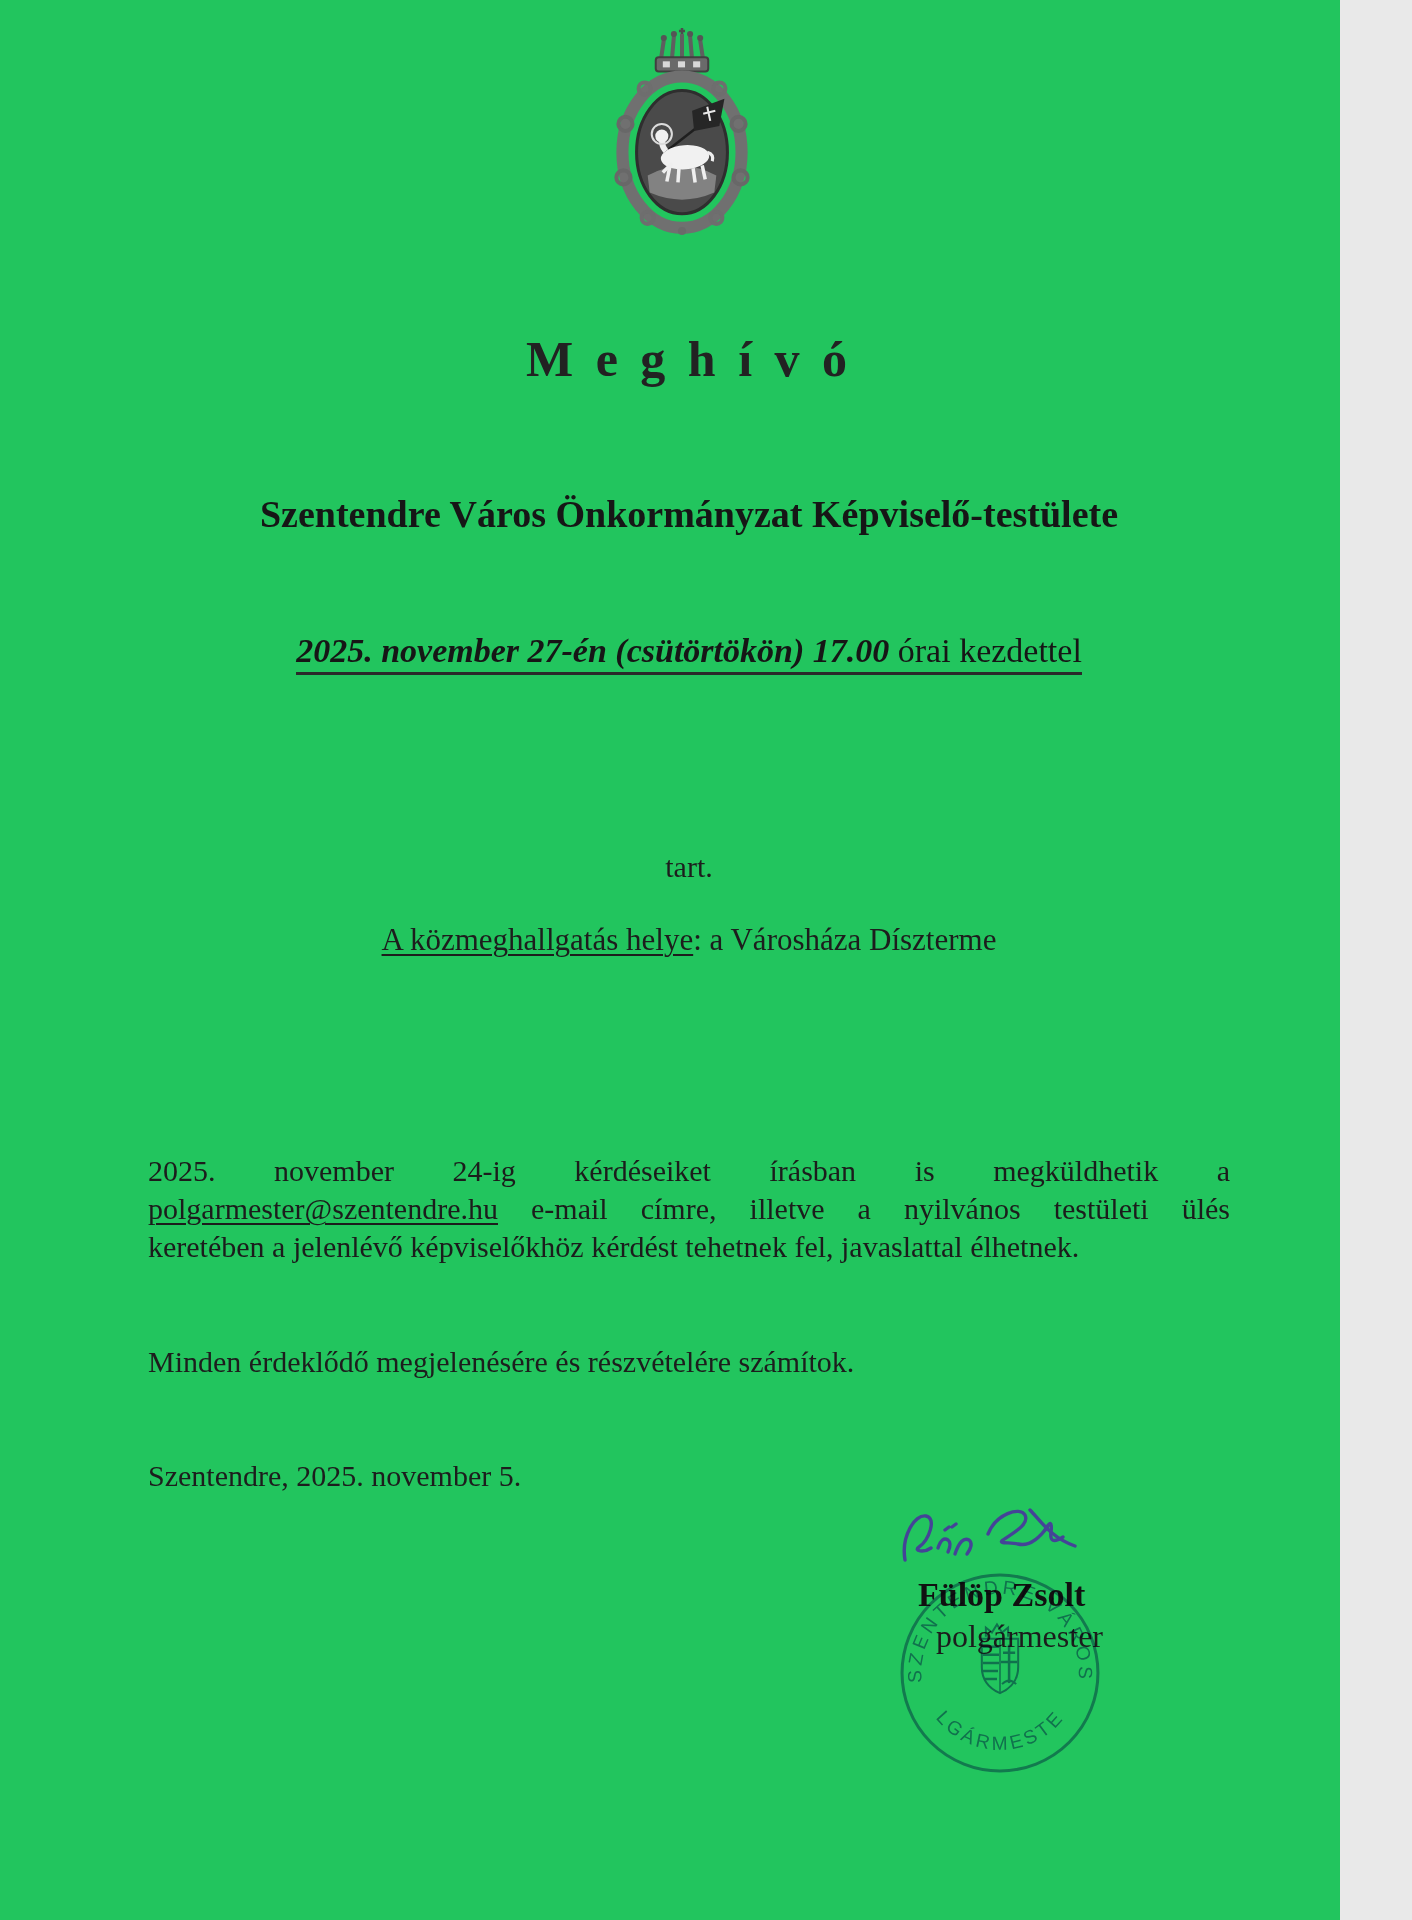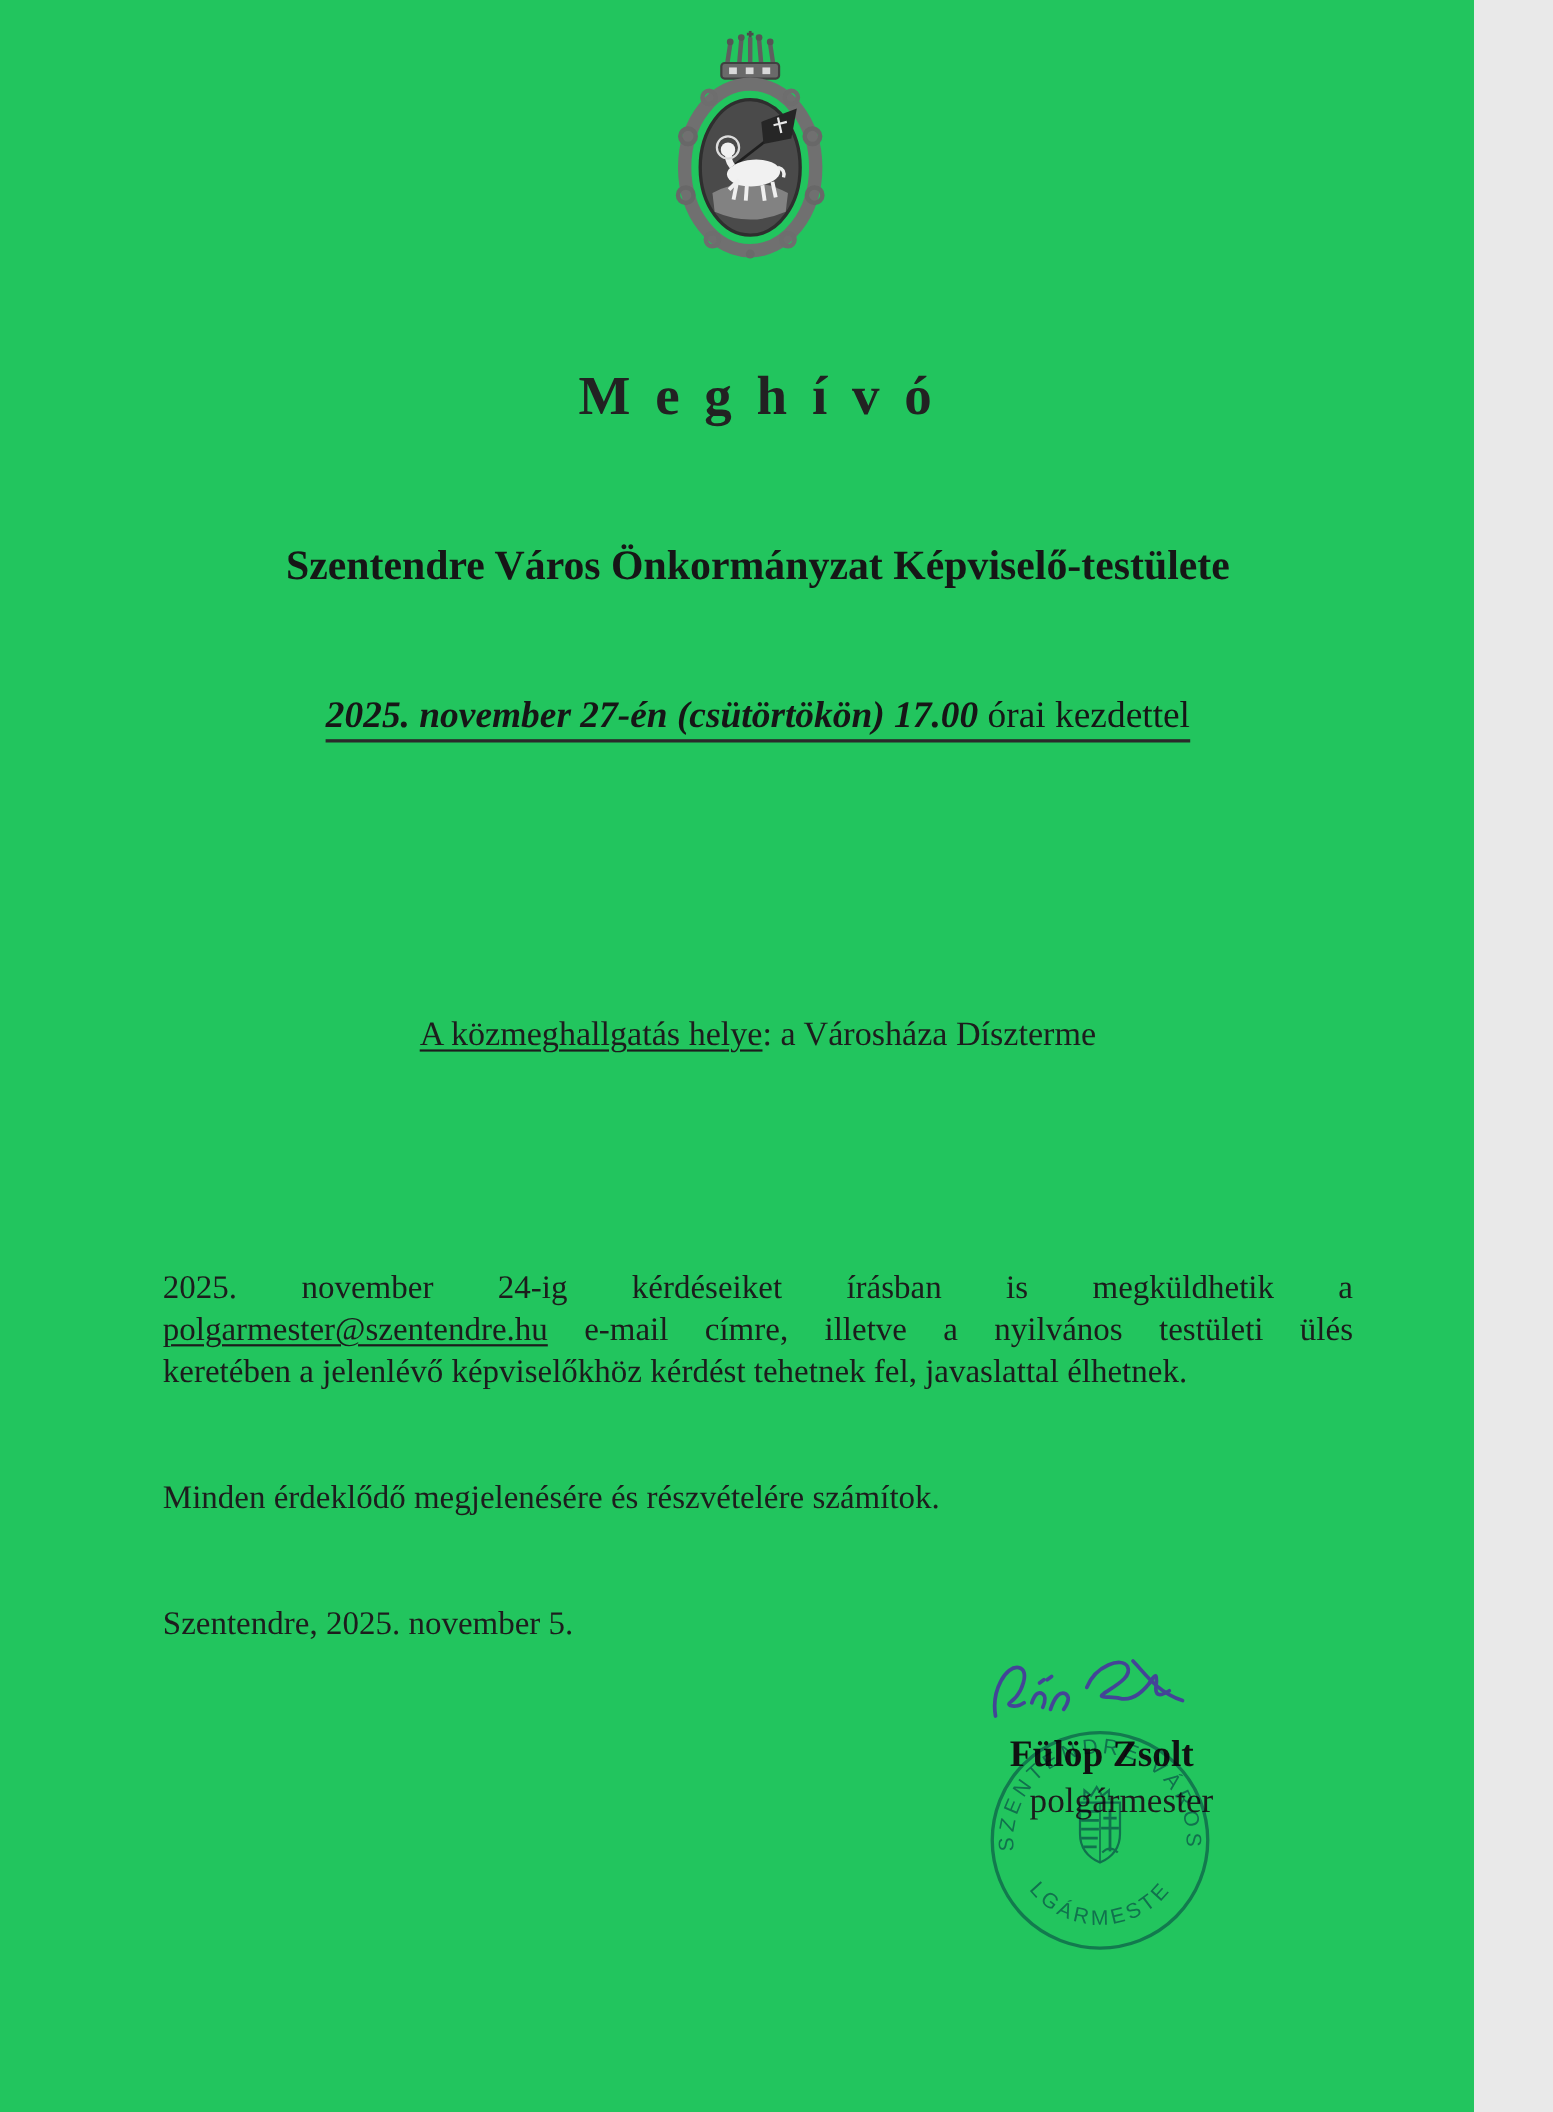--- a/index.html
+++ b/index.html
@@ -123,20 +123,21 @@
 
   <div class="abs content-col centered org-line">Szentendre Város Önkormányzat Képviselő-testülete</div>
 
   <div class="abs content-col centered date-line">
     <span class="wrap">
       <span class="date-bold-italic">2025. november 27-én (csütörtökön) 17.00</span><span> órai kezdettel</span>
     </span>
   </div>
 
 
+  <div class="abs content-col centered tart-line">tart.</div>
 
   <div class="abs content-col centered place-line">
     <span class="place-underlined">A közmeghallgatás helye</span><span>: a Városháza Díszterme</span>
   </div>
 
 
   <div class="abs content-col body-par par2">
     <div class="jline">2025. november 24-ig kérdéseiket írásban is megküldhetik a</div>
     <div class="jline">
       <span class="email-link">polgarmester@szentendre.hu</span><span> e-mail címre, illetve a nyilvános testületi ülés</span>

